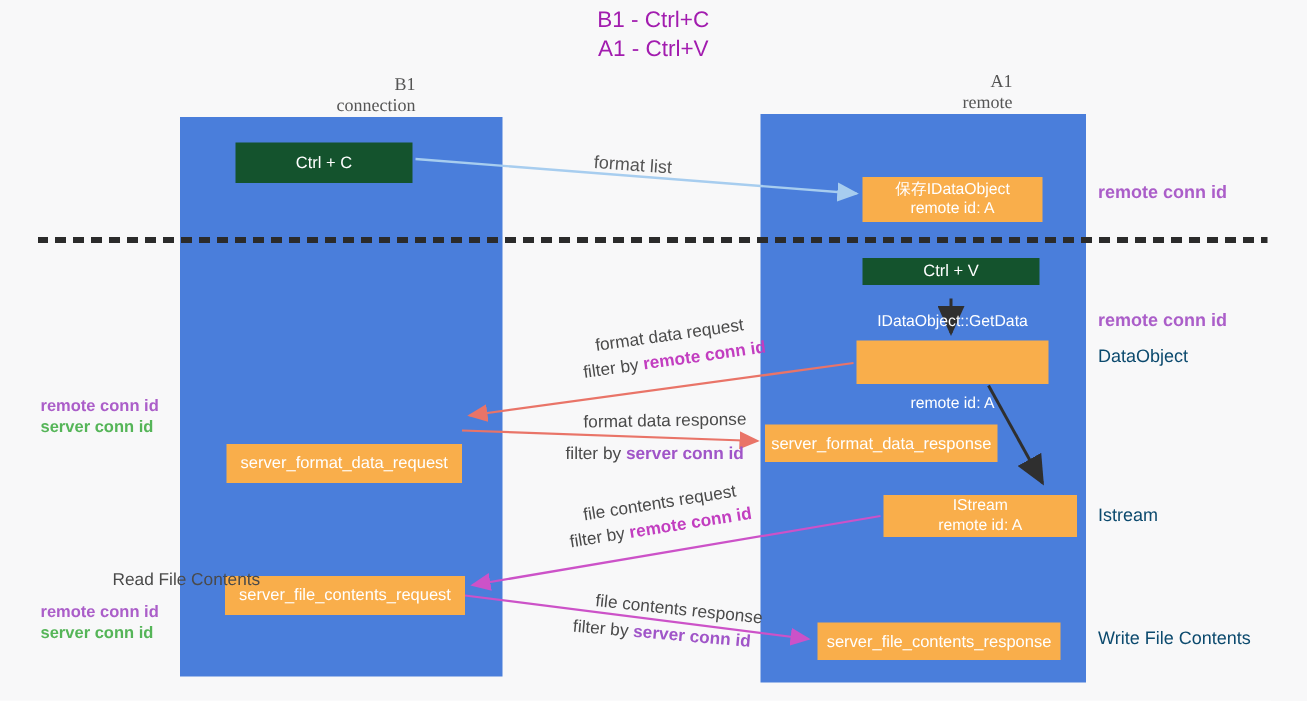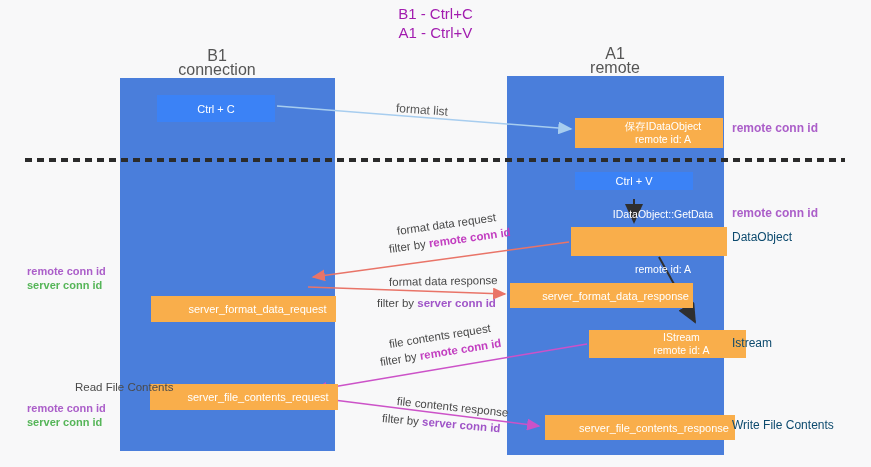--- a/index.html
+++ b/index.html
@@ -8,30 +8,30 @@
     background:#f8f8f9; overflow:hidden;
     font-family:"Liberation Sans","DejaVu Sans",sans-serif;
     color:#4a4a4a;
   }
   .title{
     position:absolute; top:4px; left:0; width:100%;
     text-align:center; font-size:15px; line-height:19px; color:#a21caf;
   }
   .lane{ position:absolute; background:#4a7edb; }
   .lane-header{
-    position:absolute; width:120px; text-align:center;
-    font-size:16px; line-height:14px; color:#555;
+    position:absolute; width:120px; text-align:right;
+    font-size:12px; line-height:14px; color:#555;font-family:Liberation Serif, serif;
   }
   .node{
     position:absolute; display:flex; flex-direction:column;
     align-items:center; justify-content:center;
     color:#fff; text-align:center; white-space:nowrap;
   }
-  .node.green{ background:#3b82f6; font-size:11px; }
-  .node.orange{ background:#f9ae4b; font-size:11px;padding-left:28px; }
+  .node.green{ background:#14532d; font-size:11px; }
+  .node.orange{ background:#f9ae4b; font-size:11px; }
   .node .ln{ display:block; font-size:10.5px; line-height:13px; }
   .edge-label{
     position:absolute; font-size:11.5px; color:#4a4a4a;
     white-space:nowrap; transform-origin:left center;
   }
   .filter-remote{ color:#c23ec0; font-weight:bold; }
   .filter-server{ color:#a055c8; font-weight:bold; }
   .side-label{ position:absolute; font-size:12px; color:#0c4a6e; white-space:nowrap; }
   .side-label.purple{ color:#ab5ec9; font-weight:bold; }
   .left-group{ position:absolute; font-size:11px; font-weight:bold; line-height:14px; white-space:nowrap; }

